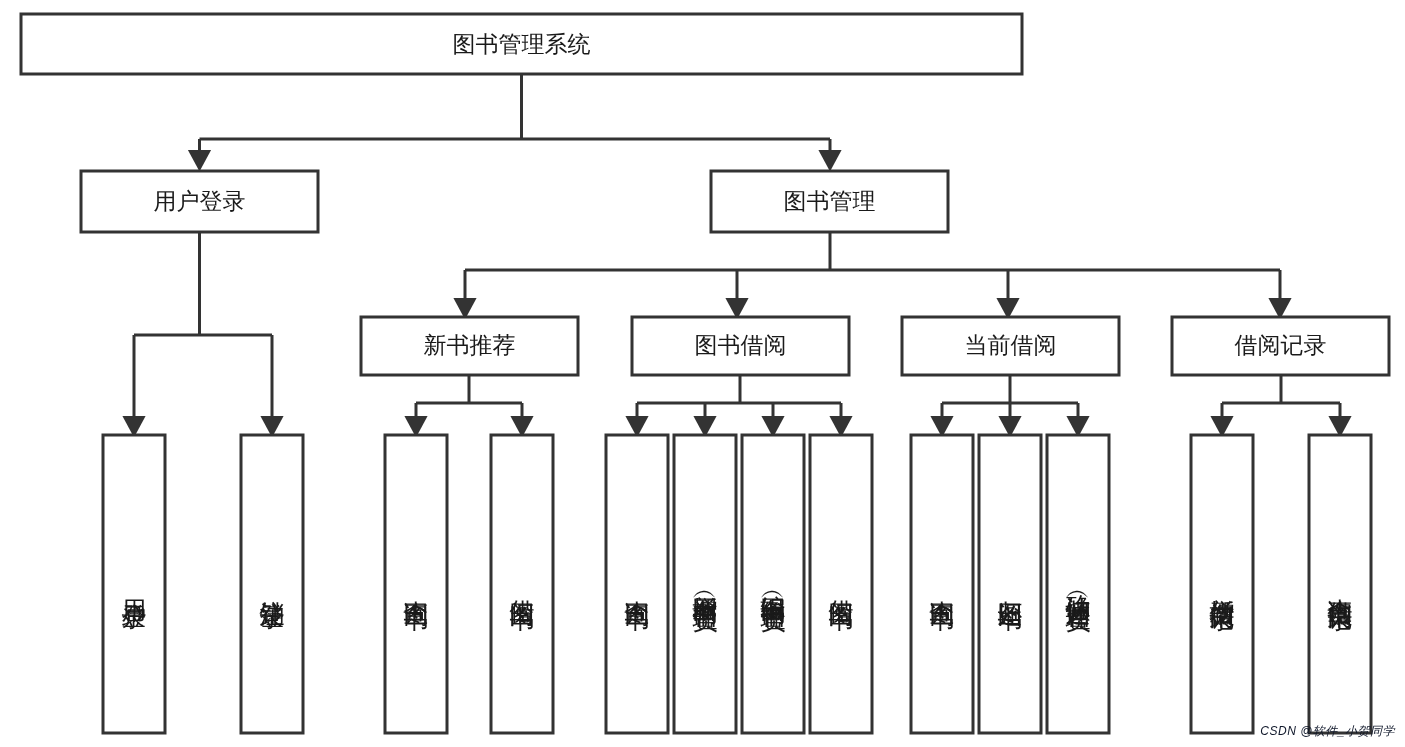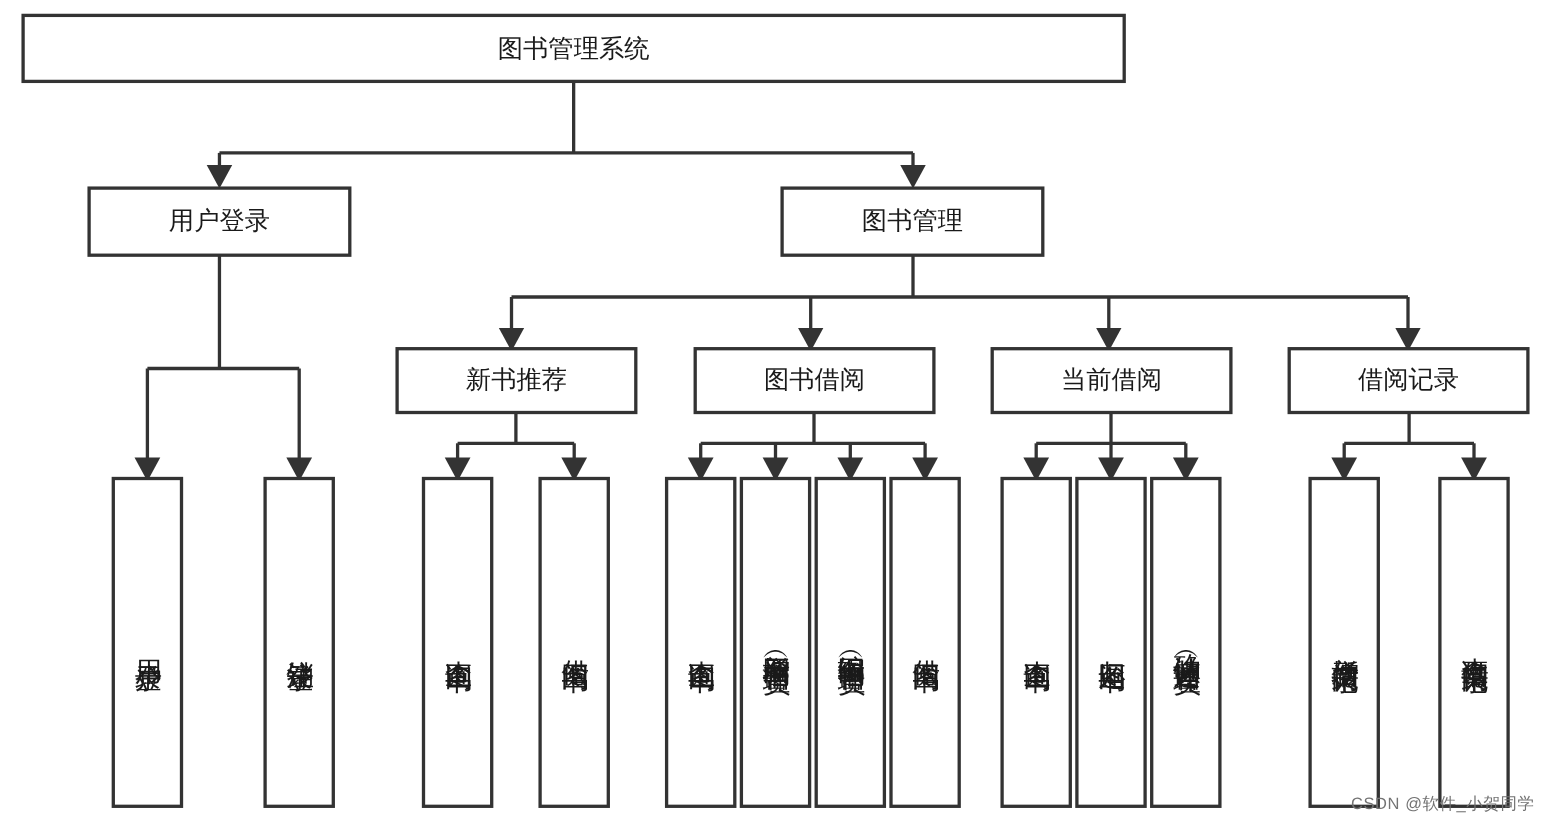--- a/index.html
+++ b/index.html
@@ -56,24 +56,25 @@
     align-items: center;
     justify-content: center;
     white-space: nowrap;
     pointer-events: none;
   }
   .watermark {
     position: absolute;
     right: 10px;
     bottom: 7px;
     font-family: "Liberation Sans", "DejaVu Sans", sans-serif;
-    font-size: 15px;
-    color: #737373;
+    font-size: 12px;
+    color: #0f172a;
     white-space: nowrap;
     letter-spacing: 0.5px;
+    font-style: italic;
   }
 </style>
 </head>
 <body>
 
 <div id="diagram-root">
 
   <svg id="flow" viewBox="0 0 1405 747">
     <defs>
       <marker id="arrowhead" markerWidth="9" markerHeight="9" refX="3.4" refY="4.5" orient="auto" markerUnits="strokeWidth">

